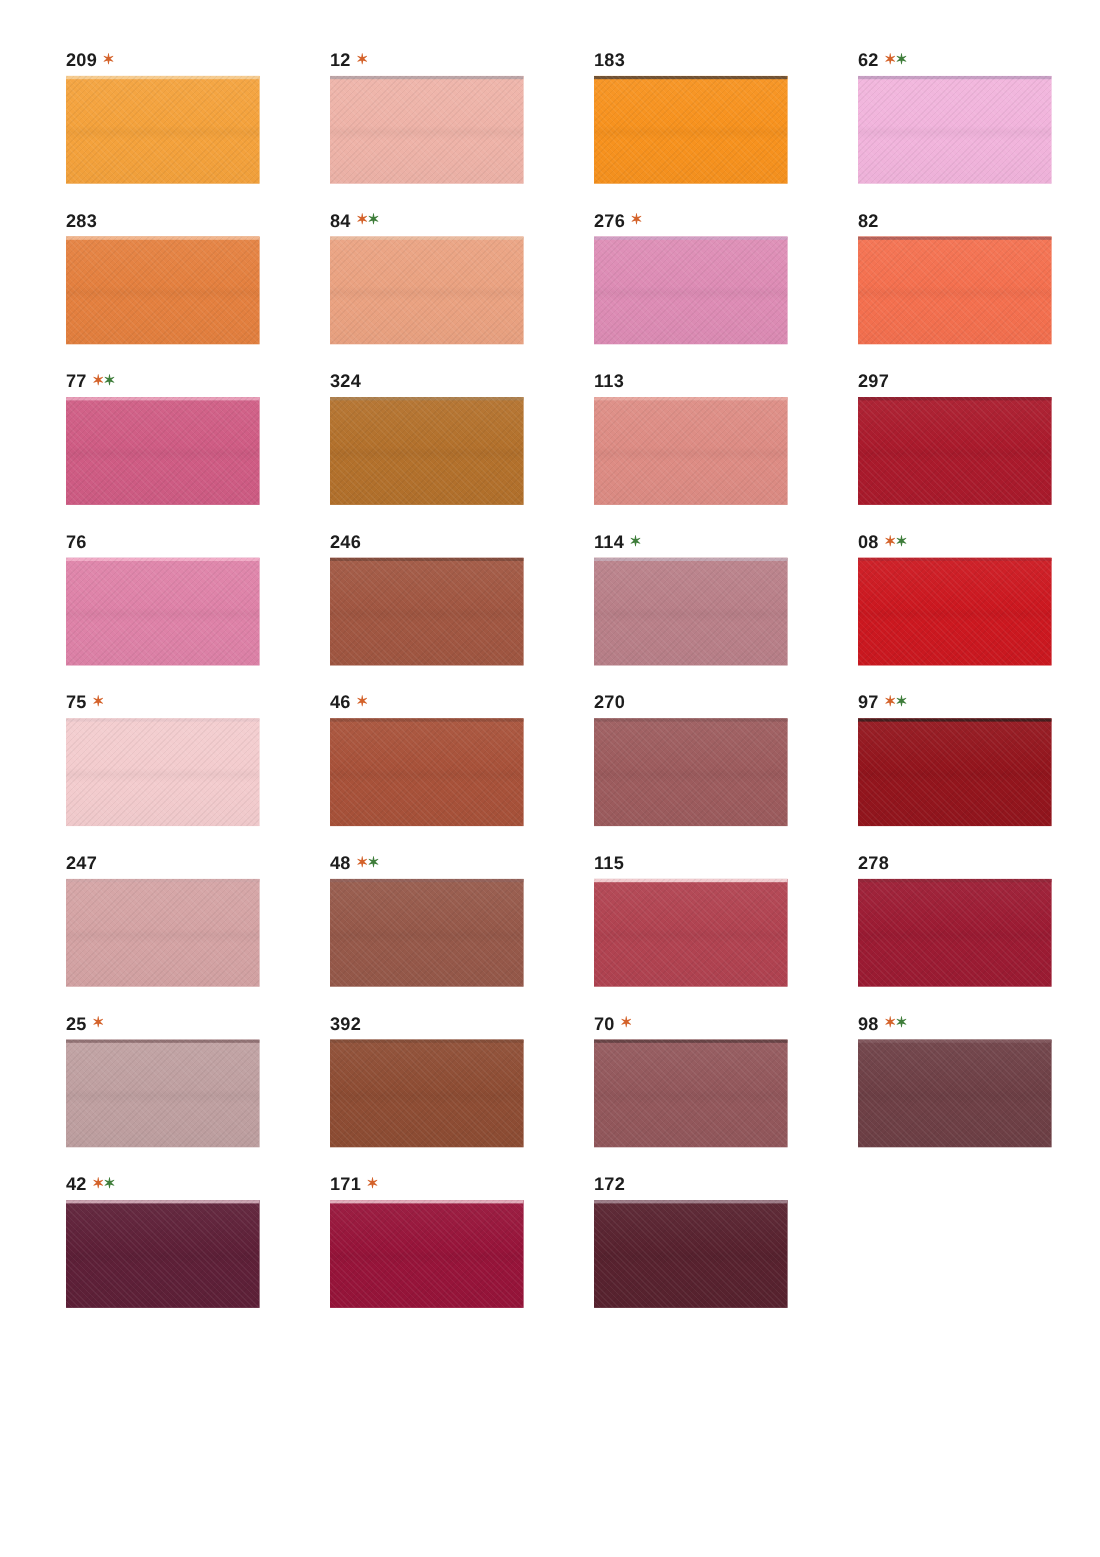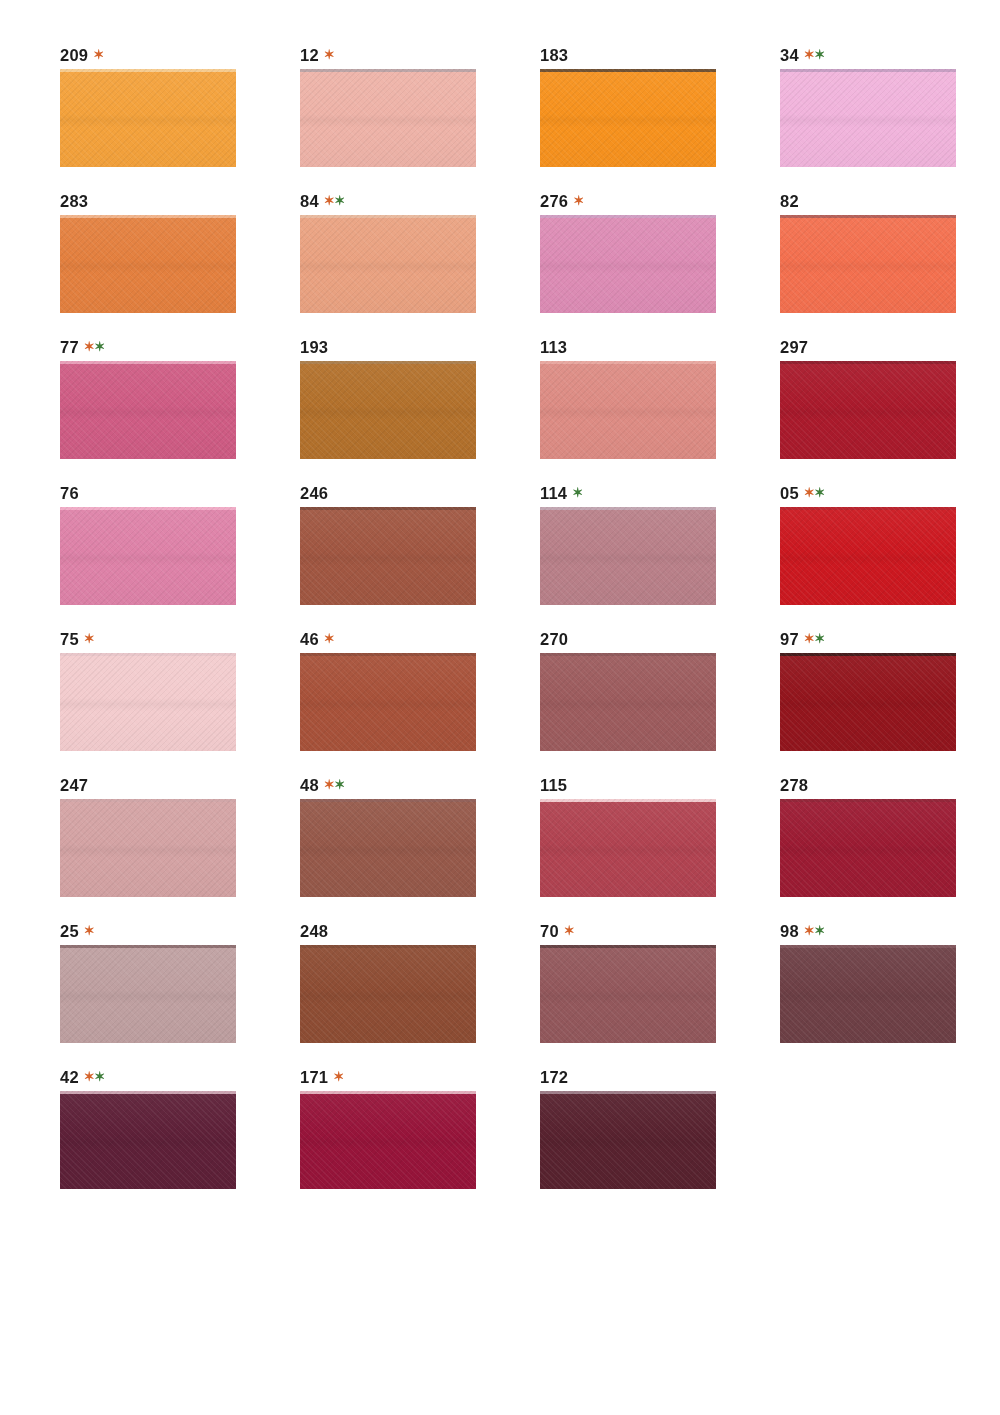--- a/index.html
+++ b/index.html
@@ -101,21 +101,21 @@
           <div class="topedge" style="background: rgb(185, 160, 162);"></div>
         </div>
       </div>
       <div class="cell">
         <div class="label"><span class="num">183</span></div>
         <div class="swatch" style="background: rgb(247, 146, 30);">
           <div class="topedge" style="background: rgb(107, 74, 42);"></div>
         </div>
       </div>
       <div class="cell">
-        <div class="label"><span class="num">34</span><span class="stars"><span class="star-o">✶</span><span class="star-g">✶</span></span></div>
+        <div class="label"><span class="num">62</span><span class="stars"><span class="star-o">✶</span><span class="star-g">✶</span></span></div>
         <div class="swatch" style="background: rgb(241, 180, 220);">
           <div class="topedge" style="background: rgb(196, 154, 192);"></div>
         </div>
       </div>
       <div class="cell">
         <div class="label"><span class="num">283</span></div>
         <div class="swatch" style="background: rgb(228, 128, 63);">
           <div class="topedge" style="background: rgb(240, 177, 135);"></div>
         </div>
       </div>
@@ -137,21 +137,21 @@
           <div class="topedge" style="background: rgb(178, 90, 82);"></div>
         </div>
       </div>
       <div class="cell">
         <div class="label"><span class="num">77</span><span class="stars"><span class="star-o">✶</span><span class="star-g">✶</span></span></div>
         <div class="swatch" style="background: rgb(207, 92, 132);">
           <div class="topedge" style="background: rgb(231, 154, 181);"></div>
         </div>
       </div>
       <div class="cell">
-        <div class="label"><span class="num">193</span></div>
+        <div class="label"><span class="num">324</span></div>
         <div class="swatch" style="background: rgb(179, 113, 44);">
           <div class="topedge" style="background: rgb(169, 122, 70);"></div>
         </div>
       </div>
       <div class="cell">
         <div class="label"><span class="num">113</span></div>
         <div class="swatch" style="background: rgb(221, 140, 132);">
           <div class="topedge" style="background: rgb(231, 164, 156);"></div>
         </div>
       </div>
@@ -173,21 +173,21 @@
           <div class="topedge" style="background: rgb(125, 68, 52);"></div>
         </div>
       </div>
       <div class="cell">
         <div class="label"><span class="num">114</span><span class="stars"><span class="star-g">✶</span></span></div>
         <div class="swatch" style="background: rgb(185, 128, 137);">
           <div class="topedge" style="background: rgb(192, 162, 174);"></div>
         </div>
       </div>
       <div class="cell">
-        <div class="label"><span class="num">05</span><span class="stars"><span class="star-o">✶</span><span class="star-g">✶</span></span></div>
+        <div class="label"><span class="num">08</span><span class="stars"><span class="star-o">✶</span><span class="star-g">✶</span></span></div>
         <div class="swatch" style="background: rgb(204, 24, 32);">
           <div class="topedge" style="background: rgb(184, 26, 36);"></div>
         </div>
       </div>
       <div class="cell">
         <div class="label"><span class="num">75</span><span class="stars"><span class="star-o">✶</span></span></div>
         <div class="swatch" style="background: rgb(243, 204, 206);">
           <div class="topedge" style="background: rgb(232, 196, 200);"></div>
         </div>
       </div>
@@ -233,21 +233,21 @@
           <div class="topedge" style="background: rgb(142, 28, 48);"></div>
         </div>
       </div>
       <div class="cell">
         <div class="label"><span class="num">25</span><span class="stars"><span class="star-o">✶</span></span></div>
         <div class="swatch" style="background: rgb(191, 160, 161);">
           <div class="topedge" style="background: rgb(138, 106, 108);"></div>
         </div>
       </div>
       <div class="cell">
-        <div class="label"><span class="num">248</span></div>
+        <div class="label"><span class="num">392</span></div>
         <div class="swatch" style="background: rgb(142, 77, 52);">
           <div class="topedge" style="background: rgb(126, 69, 47);"></div>
         </div>
       </div>
       <div class="cell">
         <div class="label"><span class="num">70</span><span class="stars"><span class="star-o">✶</span></span></div>
         <div class="swatch" style="background: rgb(147, 88, 92);">
           <div class="topedge" style="background: rgb(95, 58, 60);"></div>
         </div>
       </div>

